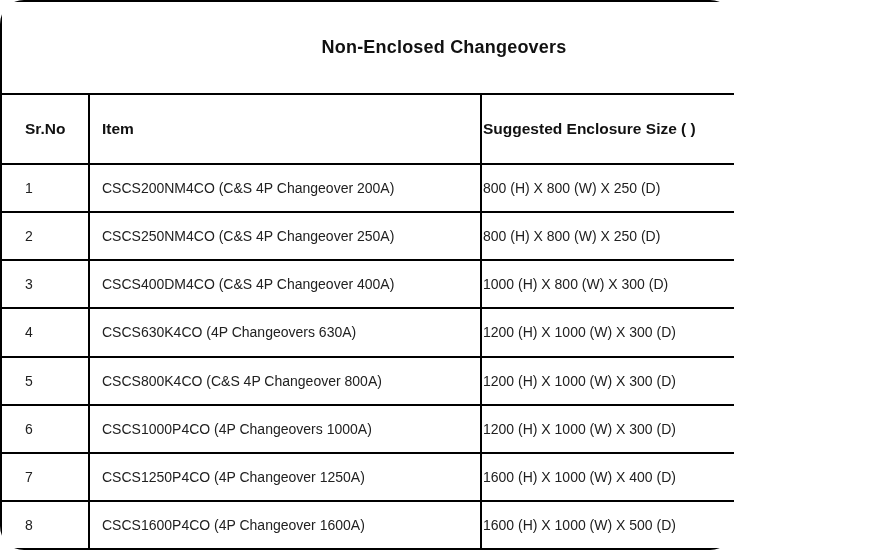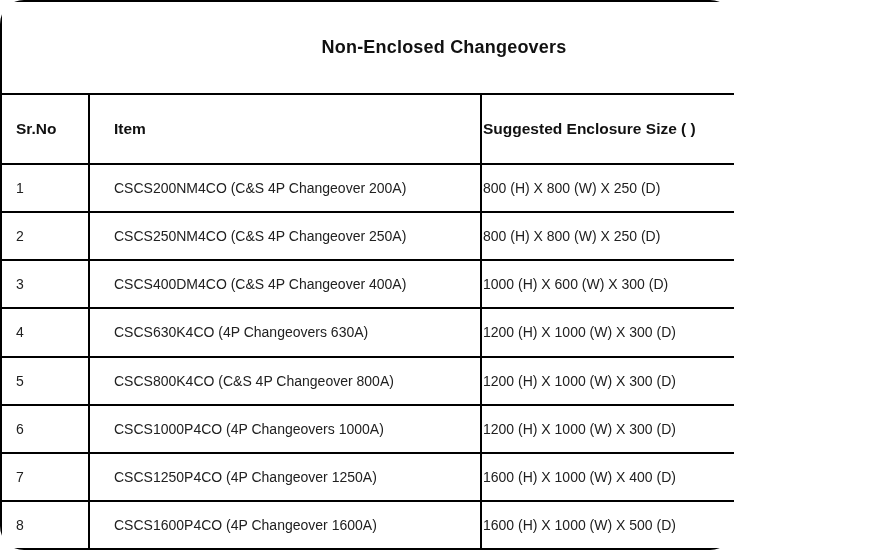--- a/index.html
+++ b/index.html
@@ -50,22 +50,22 @@
     color: #111111;
   }
   tr.data-row td {
     height: 48px;
     font-size: 14px;
     font-weight: 400;
   }
   .col-srno   { width: 88px; }
   .col-item   { width: 392px; }
   .col-size   { width: 406px; }
-  th.cell-srno, td.cell-srno { padding-left: 14px; }
-  th.cell-item, td.cell-item { padding-left: 24px; }
+  th.cell-srno, td.cell-srno { padding-left: 23px; }
+  th.cell-item, td.cell-item { padding-left: 12px; }
   th.cell-size, td.cell-size { }
 </style>
 </head>
 <body>
 
 <div class="table-wrap">
   <table class="co-table">
     <colgroup>
       <col class="col-srno">
       <col class="col-item">
@@ -88,21 +88,21 @@
           <td class="cell-size">800 (H) X 800 (W) X 250 (D)</td>
         </tr>
         <tr class="data-row">
           <td class="cell-srno">2</td>
           <td class="cell-item">CSCS250NM4CO (C&amp;S 4P Changeover 250A)</td>
           <td class="cell-size">800 (H) X 800 (W) X 250 (D)</td>
         </tr>
         <tr class="data-row">
           <td class="cell-srno">3</td>
           <td class="cell-item">CSCS400DM4CO (C&amp;S 4P Changeover 400A)</td>
-          <td class="cell-size">1000 (H) X 600 (W) X 300 (D)</td>
+          <td class="cell-size">1000 (H) X 800 (W) X 300 (D)</td>
         </tr>
         <tr class="data-row">
           <td class="cell-srno">4</td>
           <td class="cell-item">CSCS630K4CO (4P Changeovers 630A)</td>
           <td class="cell-size">1200 (H) X 1000 (W) X 300 (D)</td>
         </tr>
         <tr class="data-row">
           <td class="cell-srno">5</td>
           <td class="cell-item">CSCS800K4CO (C&amp;S 4P Changeover 800A)</td>
           <td class="cell-size">1200 (H) X 1000 (W) X 300 (D)</td>

